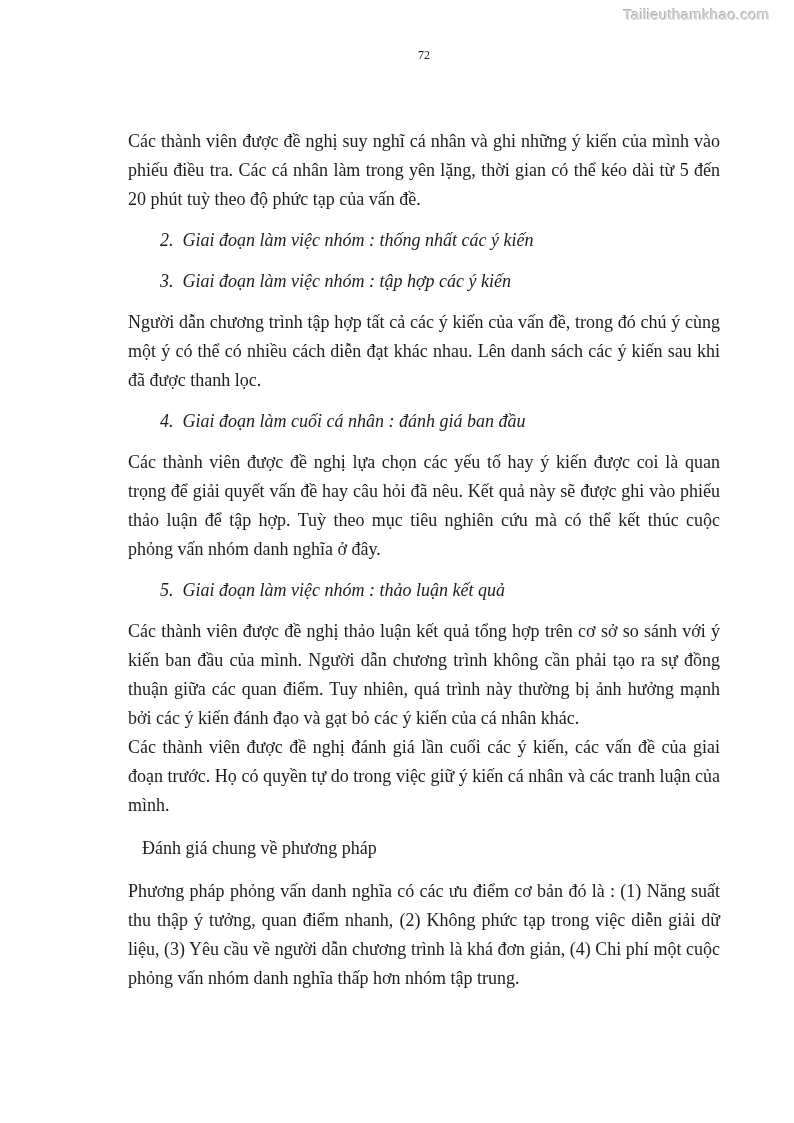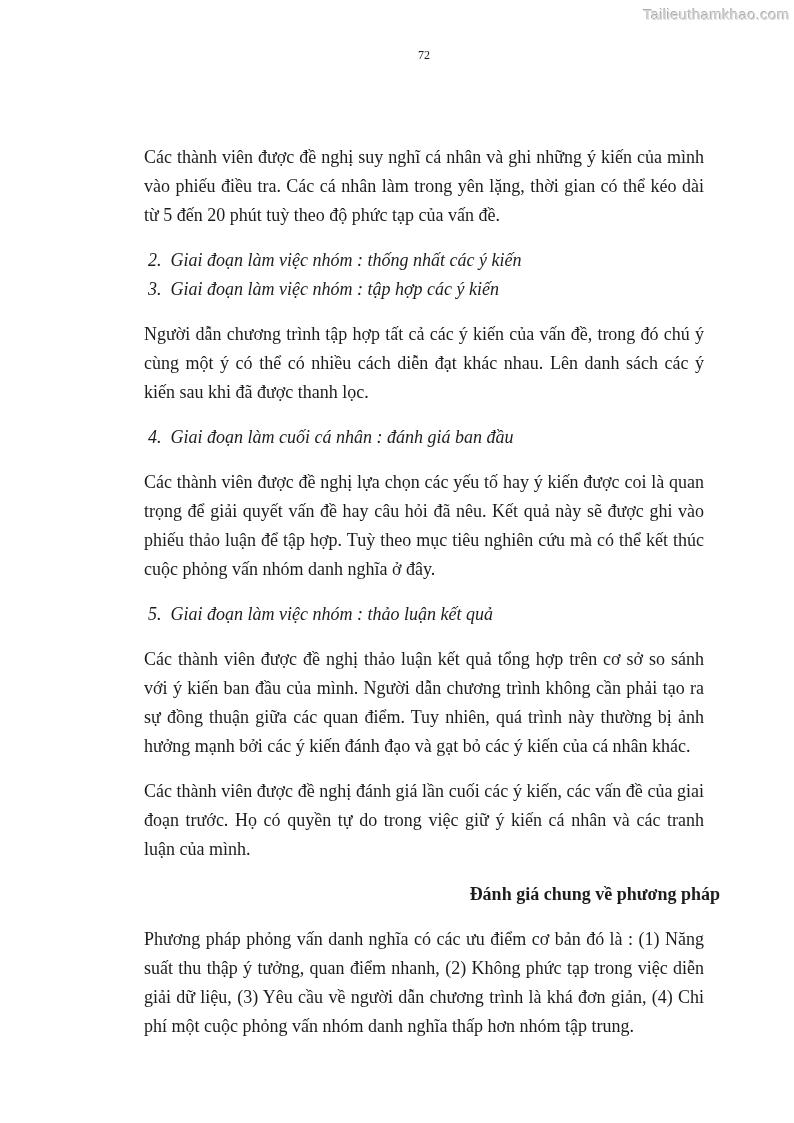--- a/index.html
+++ b/index.html
@@ -8,21 +8,21 @@
     height: 1123px;
     background: #ffffff;
     position: relative;
     overflow: hidden;
     font-family: "Liberation Serif", "DejaVu Serif", serif;
     color: #1c1c1c;
   }
   .watermark {
     position: absolute;
     top: 6px;
-    right: 4px;
+    right: 24px;
     font-family: "Liberation Sans", "DejaVu Sans", sans-serif;
     font-size: 15px;
     letter-spacing: 0.3px;
     color: #d8d8d8;
     text-shadow: -1px -1px 0 #ababab, 1px 1px 0 #ffffff;
   }
   .page-number {
     position: absolute;
     top: 44px;
     left: 128px;
@@ -33,34 +33,33 @@
   }
   .content {
     position: absolute;
     top: 127px;
     left: 128px;
     width: 592px;
     font-size: 18px;
     line-height: 29px;
   }
   .para {
-    margin: 16px;
+    margin: 0;
     text-align: justify;
     text-justify: inter-word;
   }
   .item {
-    margin: 0;
+    margin: 12px;
     padding-left: 20px;
     font-style: italic;
   }
   .item .num { margin-right: 9px; }
   .heading {
-    margin: 0;
-    font-weight: bold;
-    text-align: right;
+    margin: 14px;
+    font-weight: normal;
   }
 </style>
 </head>
 <body>
 
 <div class="page">
 
   <div class="watermark">Tailieuthamkhao.com</div>
 
   <div class="page-number">72</div>

